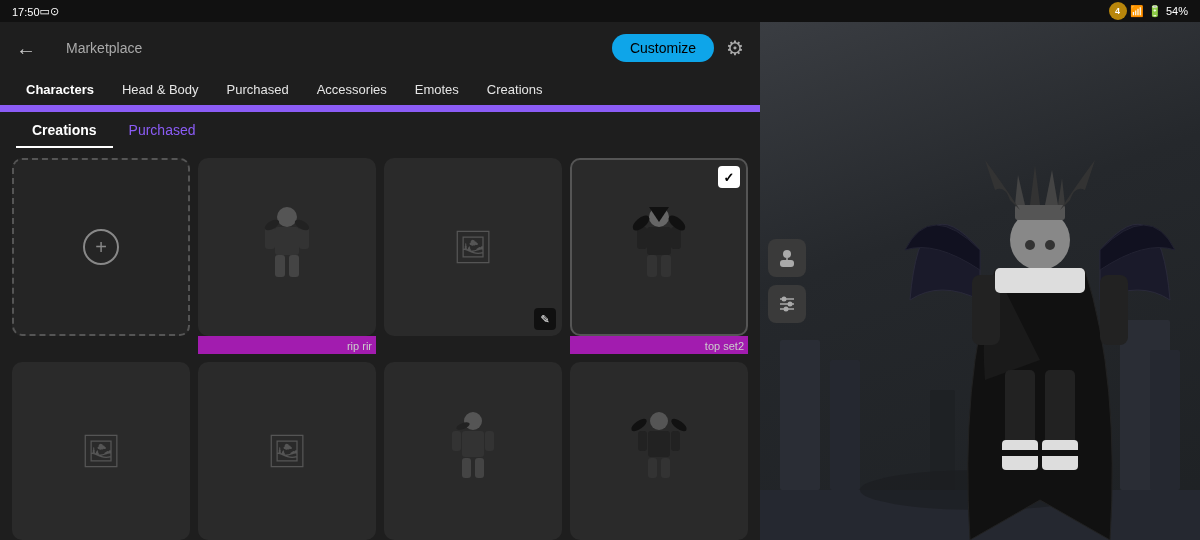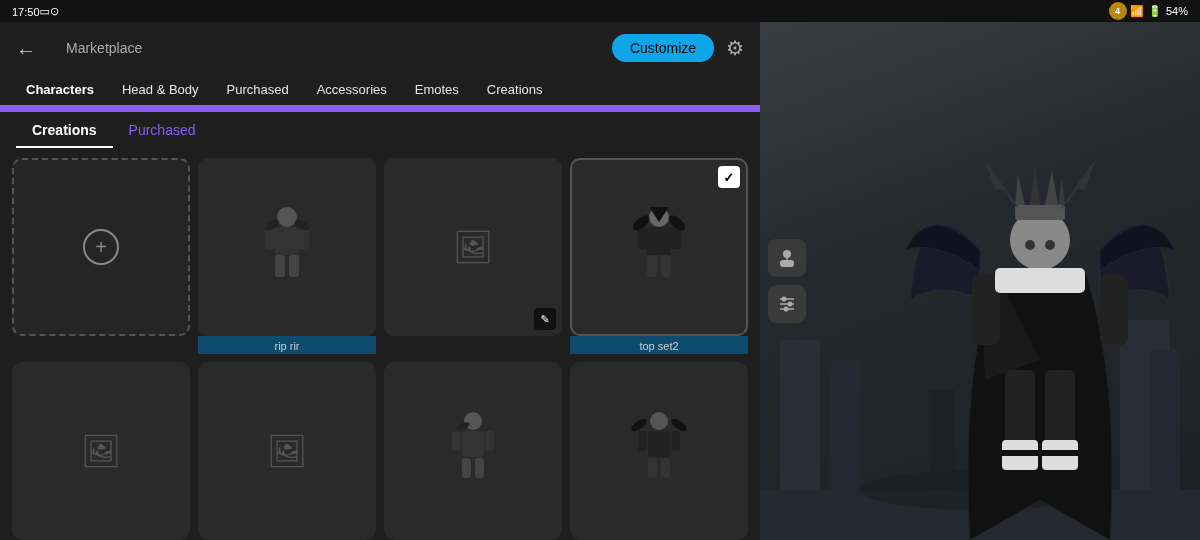--- a/index.html
+++ b/index.html
@@ -209,23 +209,23 @@
       width: 22px; height: 22px;
       background: rgba(0,0,0,0.6);
       border-radius: 4px;
       display: flex; align-items: center; justify-content: center;
       color: #fff;
       font-size: 11px;
     }
     .item-label {
       font-size: 11px;
       color: #ccc;
-      text-align: center;
+      text-align: right;
       padding: 4px 4px 2px;
-      background: #0c4a6e;
+      background: #a21caf;
       width: 100%;
       display: block;
     }
     .grid-item-wrapper {
       display: flex;
       flex-direction: column;
     }
 
     
     .right-panel {

